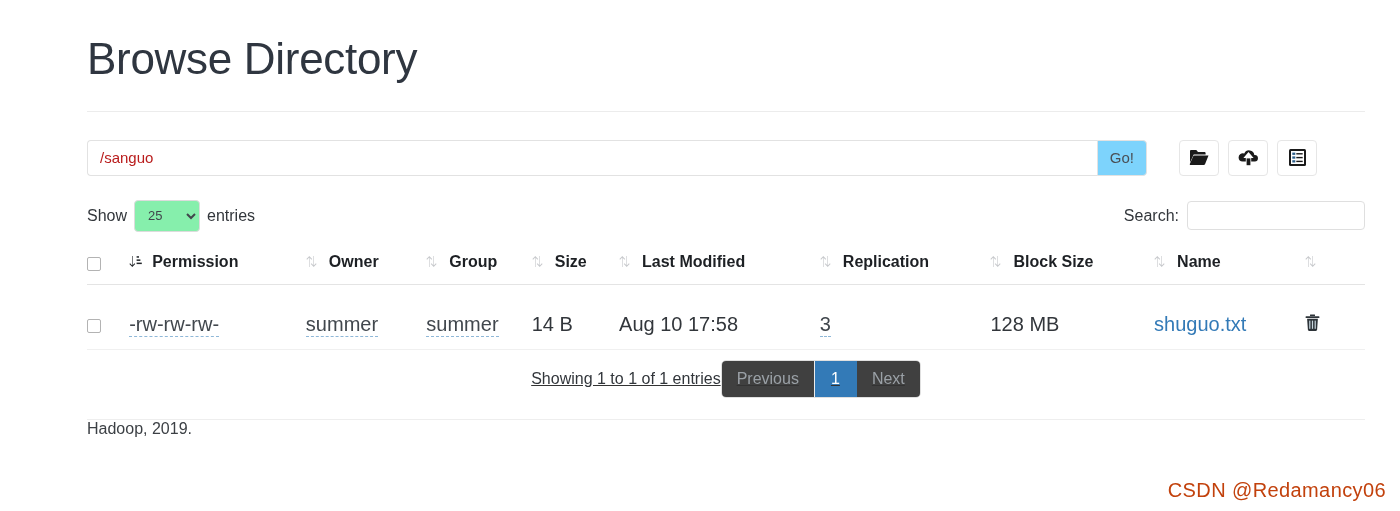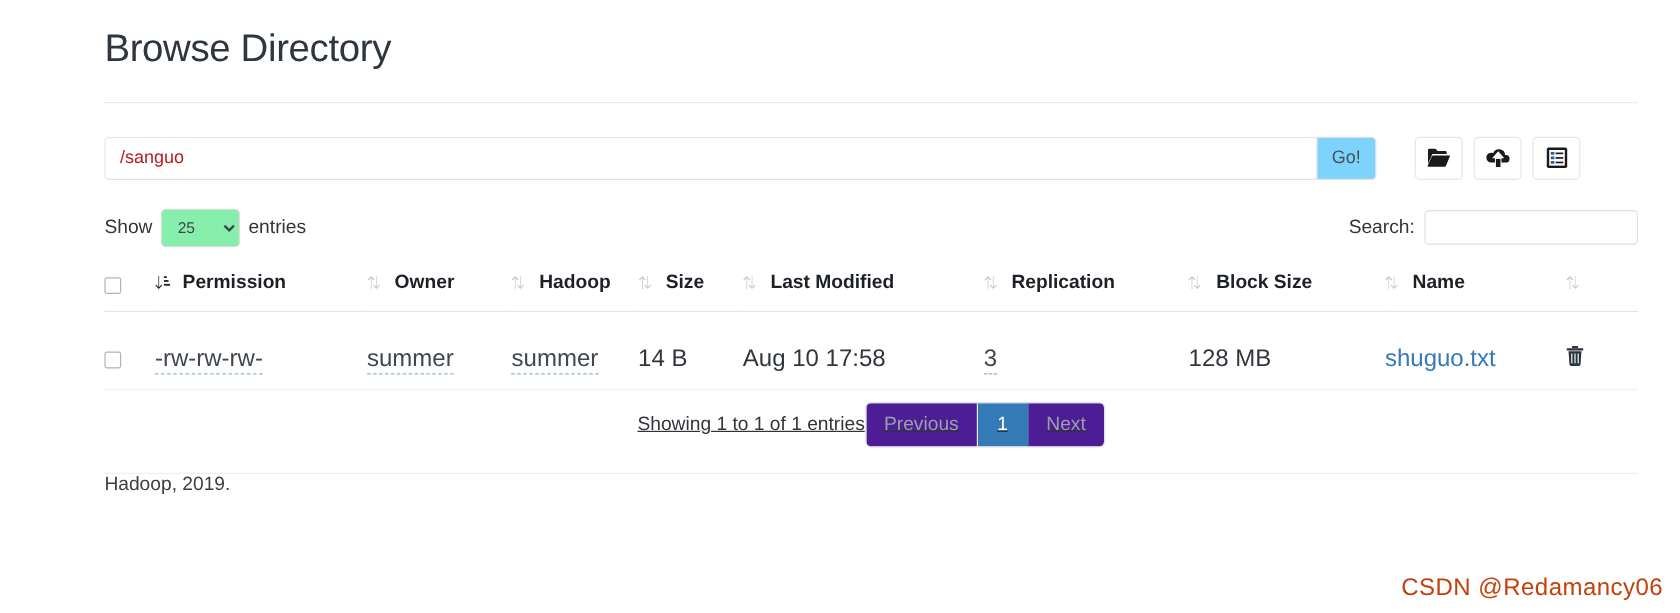--- a/index.html
+++ b/index.html
@@ -16,26 +16,26 @@
     position: relative;
   }
   .page {
     position: absolute;
     left: 87px;
     top: 0;
     width: 1278px;
   }
   
   .page-title {
-    font-size: 32px;
+    font-size: 44px;
     font-weight: 400;
     color: #2f3640;
     letter-spacing: -0.3px;
     margin: 0;
-    padding-top: 22px;
+    padding-top: 34px;
     line-height: 1.15;
   }
   .title-rule {
     border: 0;
     border-top: 1px solid #ececec;
     margin: 26px 0 0 0;
     width: 1278px;
   }
   
   .path-row {
@@ -243,21 +243,21 @@
     height: 36px;
   }
   .pg {
     display: flex;
     align-items: center;
     justify-content: center;
     height: 36px;
     padding: 0 15px;
     font-size: 16px;
     color: #9aa0a6;
-    background: #4c1d95;
+    background: #404040;
     cursor: pointer;
     border-right: 1px solid #ececec;
     box-sizing: border-box;
   }
   .pg:last-child { border-right: none; }
   .pg.num {
     color: #ffffff;
     background: #337ab7;
     min-width: 42px;
     padding: 0 14px;
@@ -374,21 +374,21 @@
           </span>
         </th>
         <th class="col-group">
           <span class="th-inner">
             <span class="sort-ico">
               <svg width="11" height="13" viewBox="0 0 11 13">
                 <path d="M3 12V2.8L1.1 4.7.4 4 3.3 1.1 6.2 4l-.7.7L3.6 2.8V12z" fill="#c7c9cc"></path>
                 <path d="M8 1v9.2l1.9-1.9.7.7-2.9 2.9L4.8 9l.7-.7 1.9 1.9V1z" fill="#c7c9cc"></path>
               </svg>
             </span>
-            <span>Hadoop</span>
+            <span>Group</span>
           </span>
         </th>
         <th class="col-size">
           <span class="th-inner">
             <span class="sort-ico">
               <svg width="11" height="13" viewBox="0 0 11 13">
                 <path d="M3 12V2.8L1.1 4.7.4 4 3.3 1.1 6.2 4l-.7.7L3.6 2.8V12z" fill="#c7c9cc"></path>
                 <path d="M8 1v9.2l1.9-1.9.7.7-2.9 2.9L4.8 9l.7-.7 1.9 1.9V1z" fill="#c7c9cc"></path>
               </svg>
             </span>

